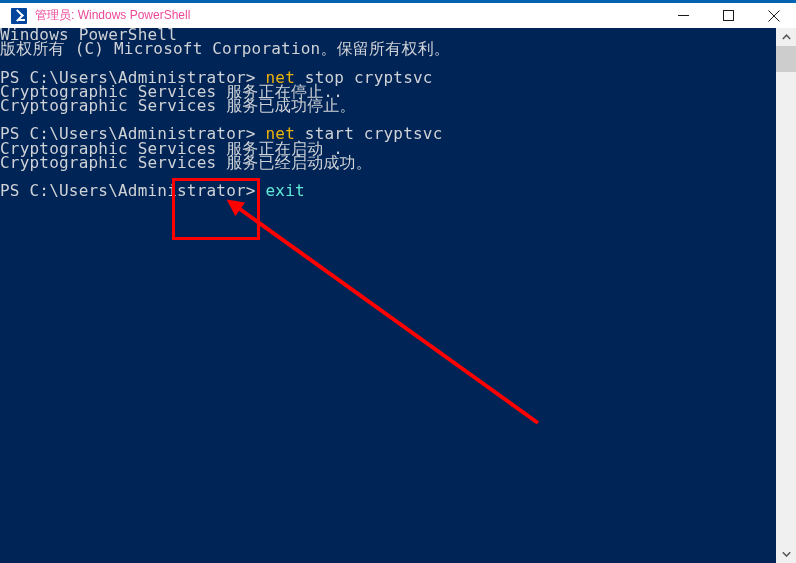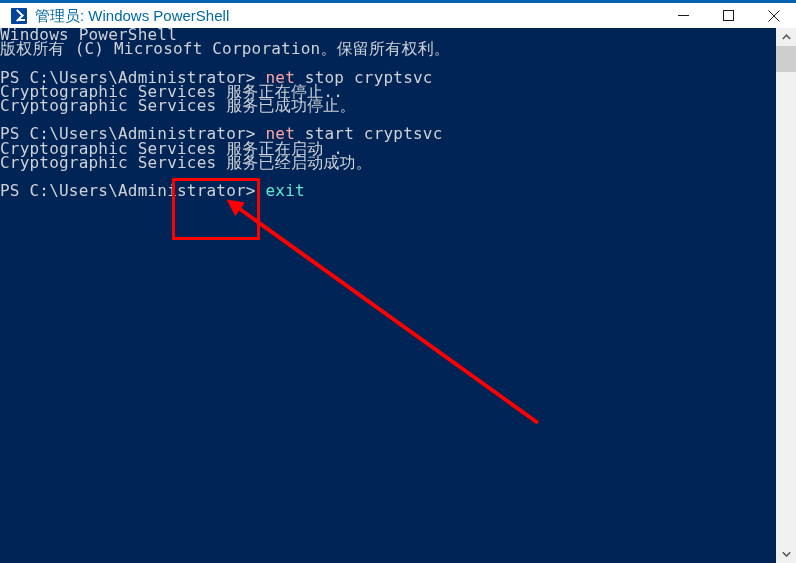--- a/index.html
+++ b/index.html
@@ -67,22 +67,22 @@
   }
   .ps-icon .bar {
     position: absolute;
     left: 7px;
     bottom: 3px;
     width: 7px;
     height: 2px;
     background: #ffffff;
   }
   #title-text {
-    font-size: 15px;
-    color: #0369a1;
+    font-size: 12px;
+    color: #ec4899;
     white-space: nowrap;
     letter-spacing: 0px;
     line-height: 25px;
   }
 
   #window-controls {
     display: flex;
     height: 25px;
     flex: 0 0 auto;
   }
@@ -119,21 +119,21 @@
     font-size: 16px;
     line-height: 14.2px;
     color: #ccccd0;
     white-space: pre;
     letter-spacing: 0.2px;
   }
   #console-text .row {
     height: 14.2px;
     white-space: pre;
   }
-  .cmd-yellow { color: #fca5a5; }
+  .cmd-yellow { color: #eab308; }
   .cmd-green  { color: #5eead4; }
   .plain      { color: #cfd2d6; }
 
   
   #annot-layer {
     position: absolute;
     left: 0; top: 0;
     width: 796px; height: 563px;
     pointer-events: none;
   }

